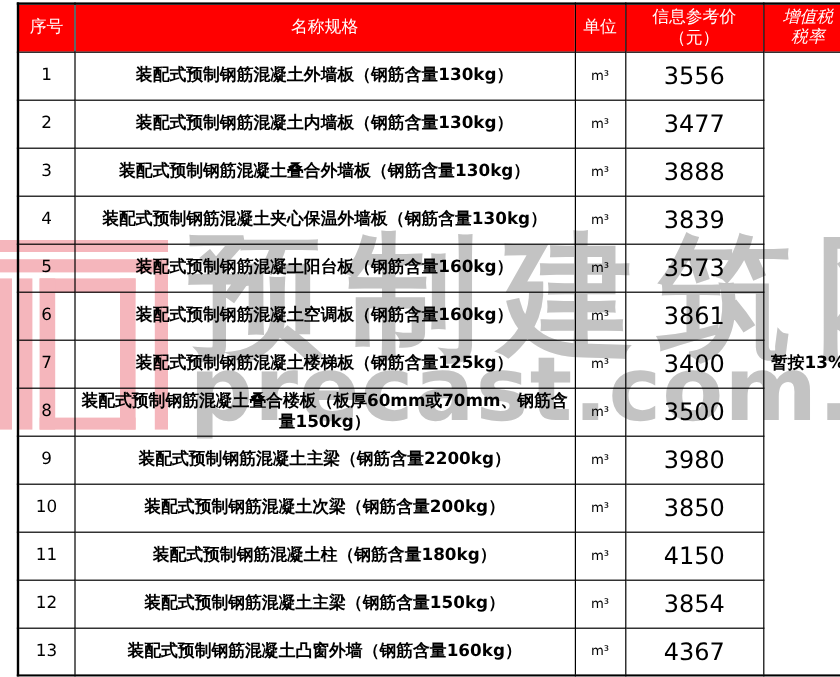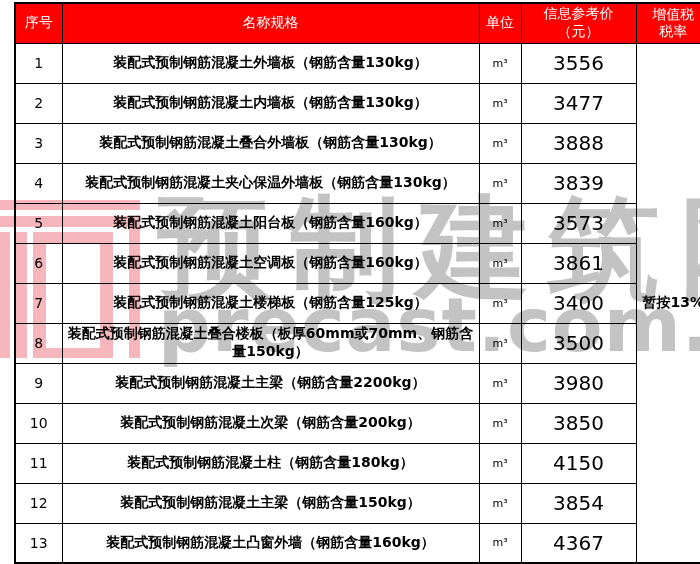--- a/index.html
+++ b/index.html
@@ -39,21 +39,21 @@
     border:1px solid #000000; text-align:center; vertical-align:middle;
     padding:0 2px; overflow:hidden;
   }
   .price-table thead tr { height:40px; }
   .price-table tbody tr { height:40px; }
 
   .price-table th {
     background:#ff0000; color:#ffffff;
     font-size:14px; font-weight:normal;
   }
-  .price-table th .wrap3 { display:inline-block; width:3.2em; line-height:1.25; }
+  .price-table th .wrap3 { display:inline-block; width:3.2em; line-height:1.25;font-style:italic; }
 
   .price-table td { font-size:14px; color:#000000; background:transparent; }
   .price-table td.name-cell  { font-weight:bold; letter-spacing:0; }
   .price-table td.unit-cell  { font-size:11px; }
   .price-table td.price-cell { font-size:20px; }
   .price-table td.vat-cell   { font-size:14px; font-weight:bold; }
 </style>
 </head>
 <body>
 

